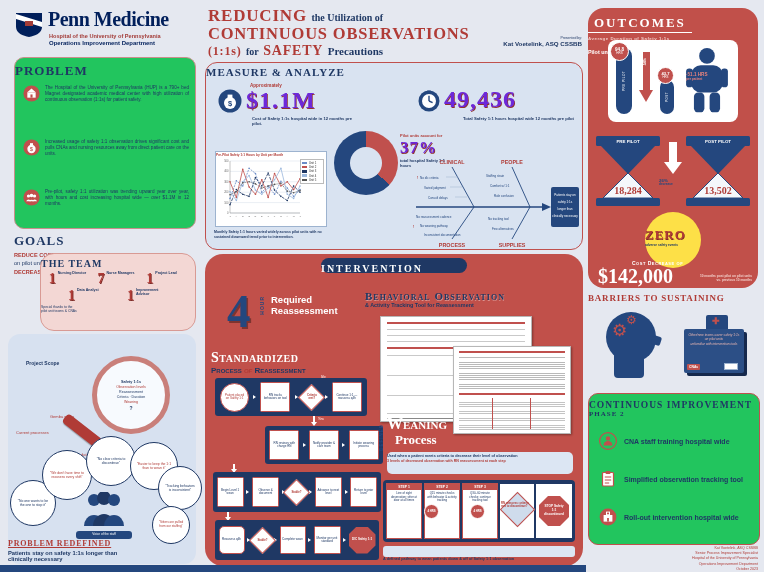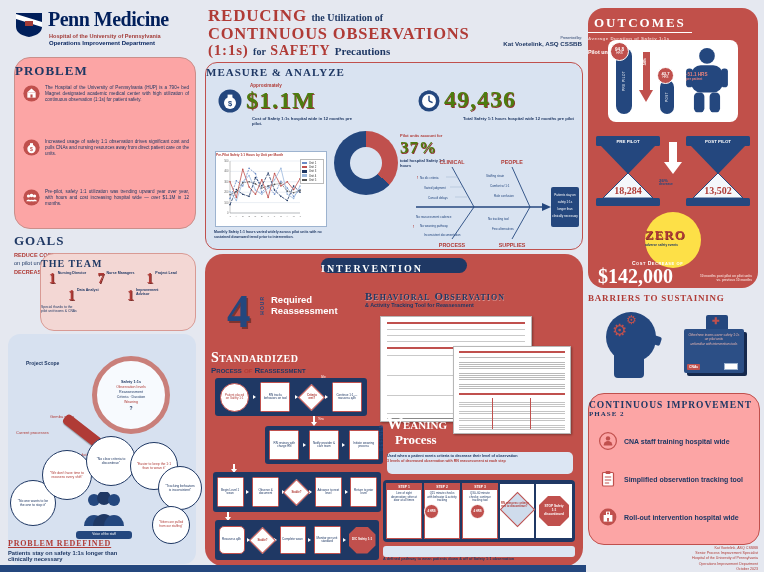--- a/index.html
+++ b/index.html
@@ -2,21 +2,21 @@
 <html><head>
 <meta charset="utf-8">
 <style>
   *{box-sizing:border-box;margin:0;padding:0}
   html,body{background:#e5e8f0}
   #poster{position:relative;width:764px;height:572px;background:#e5e8f0;overflow:hidden;
           font-family:"Liberation Sans",sans-serif;color:#1f3864}
   .abs{position:absolute}
   .serif{font-family:"Liberation Serif",serif}
   .navy{color:#1f3864}.red{color:#b03b36}.white{color:#fff}
-  .card-blue{background:#fca5a5;border:1px solid #c98f8b;border-radius:16px}
+  .card-blue{background:#22c55e;border:1px solid #c98f8b;border-radius:10px}
   .card-red{background:#c1504a;border-radius:18px}
   .ctr{text-align:left}
   .vtext{writing-mode:vertical-rl;transform:rotate(180deg)}
   
   .brand-name{font-family:"Liberation Serif",serif;font-size:20px;font-weight:bold;color:#011f5b;letter-spacing:-.5px}
   .brand-sub1{font-size:5.6px;color:#a33c38;font-weight:bold}
   .brand-sub2{font-size:6px;color:#011f5b;font-weight:bold}
   
   .h-navy{font-family:"Liberation Serif",serif;font-weight:bold;color:#1f3864;letter-spacing:1px}
   .h-red{font-family:"Liberation Serif",serif;font-weight:bold;color:#b03b36;letter-spacing:.8px}
@@ -28,21 +28,21 @@
   
   .tm-n{font-family:"Liberation Serif",serif;font-weight:bold;font-size:14px;color:#b03b36;text-shadow:.7px .7px 0 #7e2a26}
   .tm-l{font-size:3.6px;color:#1f3864;font-weight:bold;line-height:1.15;width:32px;text-align:left}
   .tm-cell{display:flex;gap:2px;align-items:flex-start}
   
   .bubble{position:absolute;background:#fff;border:1.6px solid #1f3864;border-radius:50%;
           display:flex;align-items:center;justify-content:center;text-align:center;
           font-size:3.4px;line-height:1.2;padding:5px;z-index:3}
   .bubble.r{color:#b03b36}.bubble.n{color:#1f3864}
   
-  .big-red{font-family:"Liberation Serif",serif;font-weight:bold;color:#4d7c0f;
+  .big-red{font-family:"Liberation Serif",serif;font-weight:bold;color:#6d28d9;
            text-shadow:.7px .7px 0 #8f3230;letter-spacing:1px}
   .stat-cap{font-size:4.2px;font-weight:bold;color:#1f3864;line-height:1.3}
   
   .chart-box{background:#fff;border:1px solid #9db3cf}
   .legend-row{display:flex;align-items:center;gap:2px;font-size:2.8px;color:#333;line-height:1.5}
   .legend-sw{display:inline-block;width:5px;height:2.4px}
   
   .fc-row{position:absolute;background:#1f3864;border-radius:3px;display:flex;align-items:center;
           justify-content:space-evenly;padding:2px;gap:1px}
   .fc-box{background:#fff;border:.8px solid #c0504d;border-radius:1.5px;width:30px;height:30px;
@@ -219,21 +219,21 @@
       <div class="h-red" style="font-size:8px;text-decoration:underline">PROBLEM REDEFINED</div>
       <div class="navy" style="font-size:5.8px;font-weight:bold;margin-top:2px">Patients stay on safety 1:1s longer than</div>
       <div class="navy" style="font-size:5.8px;font-weight:bold">clinically necessary</div>
     </div>
   </div>
 
   <div class="abs" style="left:208px;top:7px;width:310px;line-height:1.05">
     <div><span class="h-red" style="font-size:17px">REDUCING</span>
       <span class="h-navy" style="font-size:10px;letter-spacing:0">the Utilization of</span></div>
     <div class="h-red" style="font-size:16.5px">CONTINUOUS OBSERVATIONS</div>
-    <div><span class="h-red" style="font-size:15px">(1:1s)</span>
+    <div><span class="h-red" style="font-size:12px">(1:1s)</span>
       <span class="h-navy" style="font-size:10px;letter-spacing:0">for</span>
       <span class="h-red" style="font-size:14px">SAFETY</span>
       <span class="h-navy" style="font-size:11px;letter-spacing:0">Precautions</span></div>
   </div>
   <div class="abs" style="left:498px;top:36px;width:84px;text-align:right">
     <div class="navy" style="font-size:3.5px">Presented by:</div>
     <div class="navy" style="font-size:6.2px;font-weight:bold">Kat Voetelink, ASQ CSSBB</div>
   </div>
 
   <div class="abs" style="left:205px;top:62px;width:378px;height:188px;background:#d9e3f1;border:1.5px solid #c0504d;border-radius:12px">

